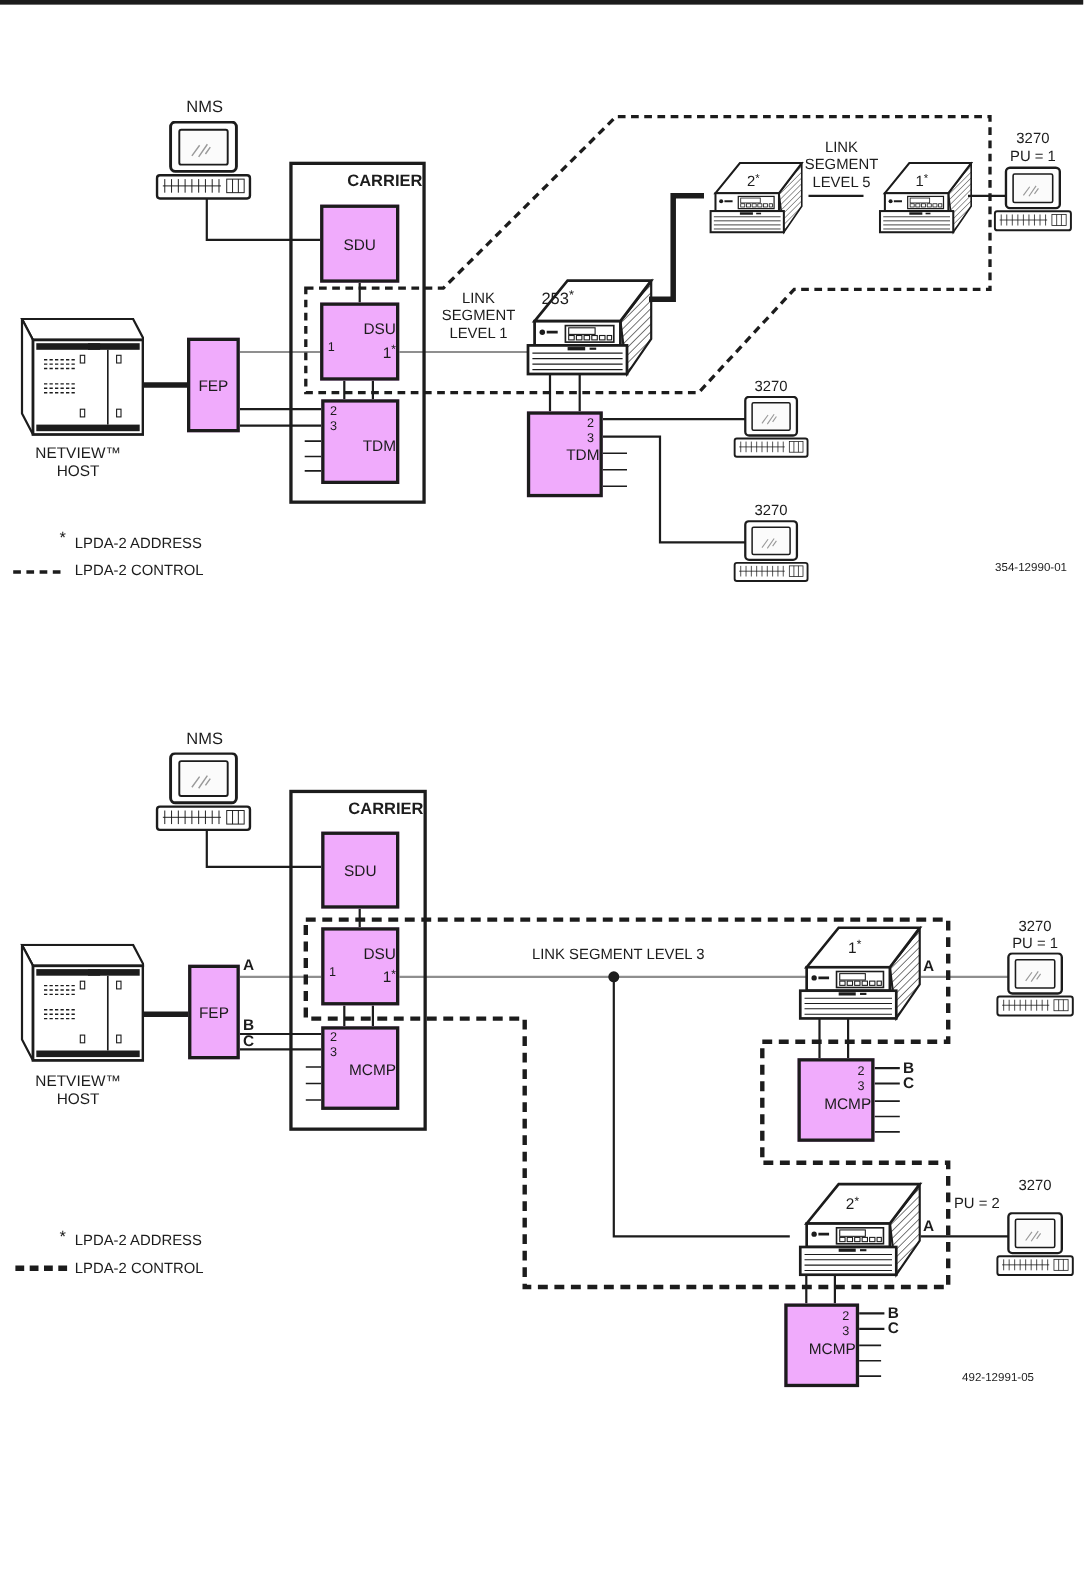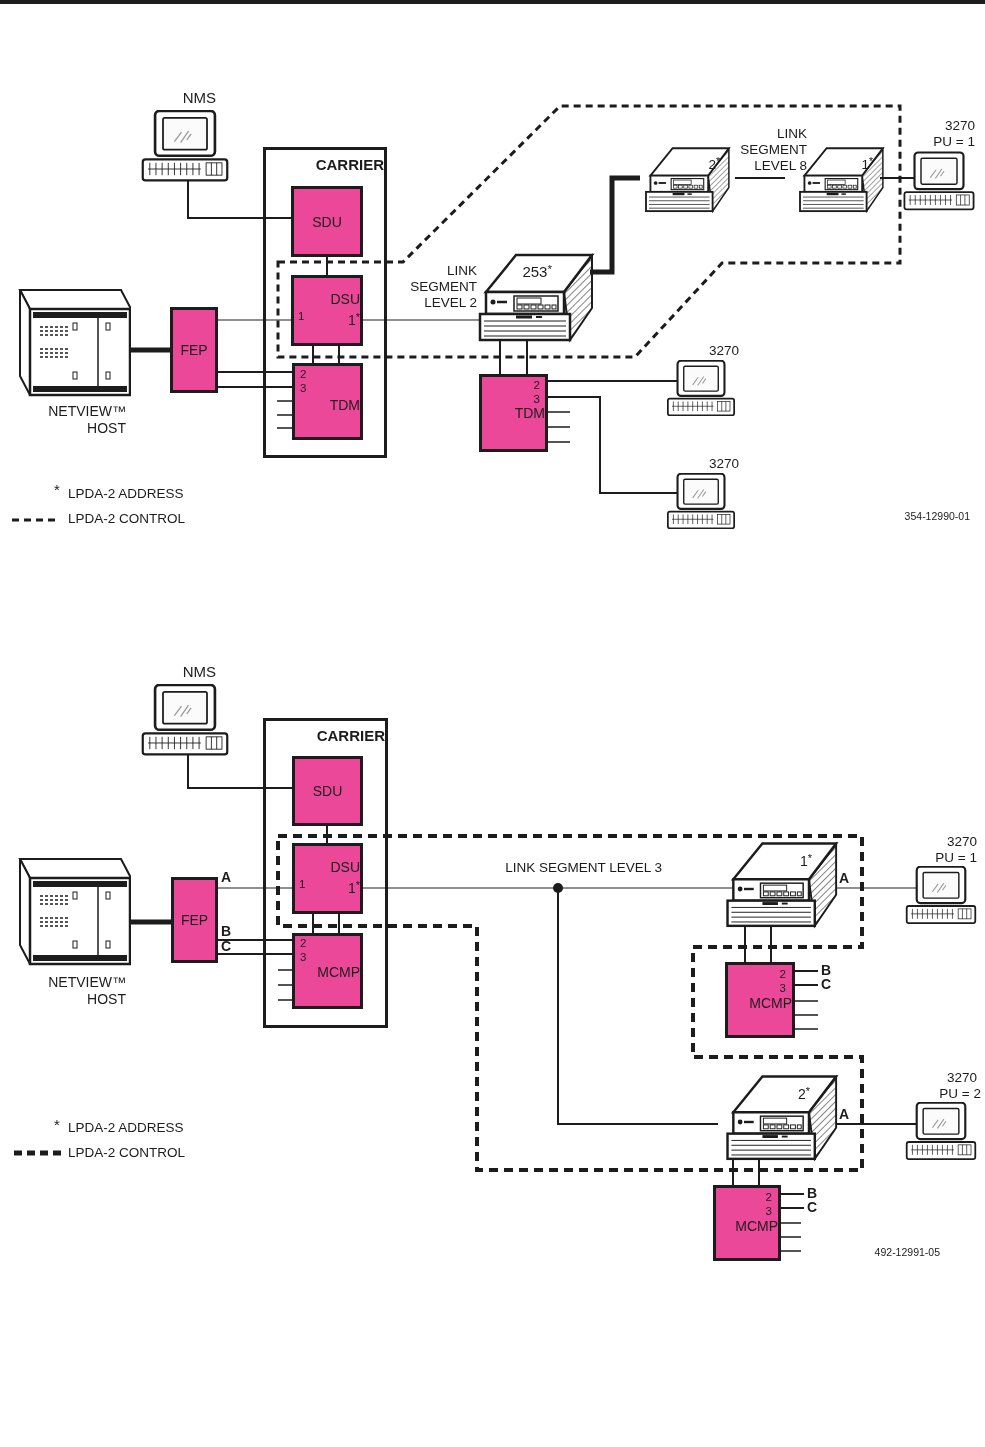--- a/index.html
+++ b/index.html
@@ -1,23 +1,23 @@
 <!DOCTYPE html>
 <html><head>
 <meta charset="utf-8">
 <style>
   html,body{margin:0;padding:0;background:#fff}
   #page{position:relative;width:985px;height:1447px;background:#fff;overflow:hidden;
         font-family:"Liberation Sans",sans-serif;color:#1c1c1c}
   .rule{position:absolute;left:0;width:985px;height:4px;background:#1c1c1c}
   svg.wires{position:absolute;left:0;top:0}
-  .box{position:absolute;border:3px solid #1c1c1c;background:#ec4899;box-sizing:border-box}
+  .box{position:absolute;border:3px solid #1c1c1c;background:#f0abfc;box-sizing:border-box}
   .box.clear{background:transparent}
   .lbl{position:absolute;white-space:nowrap;color:#1c1c1c;line-height:1.1}
-  .c{text-align:right}
+  .c{text-align:center}
   .b{font-weight:bold}
   .f15{font-size:15px}.f14{font-size:14px}.f13{font-size:13.5px}.f11{font-size:11.5px}.f10{font-size:10.5px}
   .sup{position:relative;top:-4px;font-size:78%}
   .stack{line-height:16px}
   .fill{position:absolute;left:0;top:0;right:0;bottom:0;display:flex;align-items:center;justify-content:center}
   .inlbl{position:absolute;left:0;width:100%;text-align:right}
 </style>
 </head>
 <body>
 
@@ -176,26 +176,26 @@
   <div class="box" style="left:170px;top:307px;width:48px;height:86px">
     <div class="fill f14">FEP</div>
   </div>
 
   <div class="lbl f14 c" style="left:16px;top:404px;width:110px">NETVIEW™</div>
   <div class="lbl f14 c" style="left:16px;top:421px;width:110px">HOST</div>
 
   <div class="lbl f13 c stack" style="left:393px;top:263px;width:84px">
     <div>LINK</div>
     <div>SEGMENT</div>
-    <div>LEVEL 2</div>
+    <div>LEVEL 1</div>
   </div>
   <div class="lbl f13 c stack" style="left:723px;top:126px;width:84px">
     <div>LINK</div>
     <div>SEGMENT</div>
-    <div>LEVEL 8</div>
+    <div>LEVEL 5</div>
   </div>
 
   <div class="lbl f15 c" style="left:462px;top:264px;width:90px"><span>253</span><span class="sup">*</span></div>
   <div class="lbl f13 c" style="left:650px;top:158px;width:70px"><span>2</span><span class="sup">*</span></div>
   <div class="lbl f13 c" style="left:803px;top:158px;width:70px"><span>1</span><span class="sup">*</span></div>
 
   <div class="lbl f13 c" style="left:903px;top:119px;width:72px">3270</div>
   <div class="lbl f13 c" style="left:903px;top:135px;width:72px">PU = 1</div>
 
   <div class="box" style="left:479px;top:374px;width:69px;height:78px">
@@ -247,21 +247,21 @@
   <div class="lbl f13 c" style="left:462px;top:861px;width:200px">LINK SEGMENT LEVEL 3</div>
 
   <div class="lbl f14 c" style="left:742px;top:854px;width:70px"><span>1</span><span class="sup">*</span></div>
   <div class="lbl b f14" style="left:839px;top:871px">A</div>
   <div class="lbl f14 c" style="left:740px;top:1087px;width:70px"><span>2</span><span class="sup">*</span></div>
   <div class="lbl b f14" style="left:839px;top:1107px">A</div>
 
   <div class="lbl f13 c" style="left:905px;top:835px;width:72px">3270</div>
   <div class="lbl f13 c" style="left:905px;top:851px;width:72px">PU = 1</div>
   <div class="lbl f13 c" style="left:905px;top:1071px;width:72px">3270</div>
-  <div class="lbl f13 c" style="left:909px;top:1087px;width:72px">PU = 2</div>
+  <div class="lbl f13 c" style="left:852px;top:1087px;width:72px">PU = 2</div>
 
   <div class="box" style="left:725px;top:962px;width:70px;height:76px">
     <div class="lbl f11" style="right:6px;top:3px">2</div>
     <div class="lbl f11" style="right:6px;top:17px">3</div>
     <div class="inlbl f14" style="top:30px">MCMP</div>
   </div>
   <div class="lbl b f14" style="left:821px;top:963px">B</div>
   <div class="lbl b f14" style="left:821px;top:977px">C</div>
 
   <div class="box" style="left:713px;top:1185px;width:68px;height:76px">

